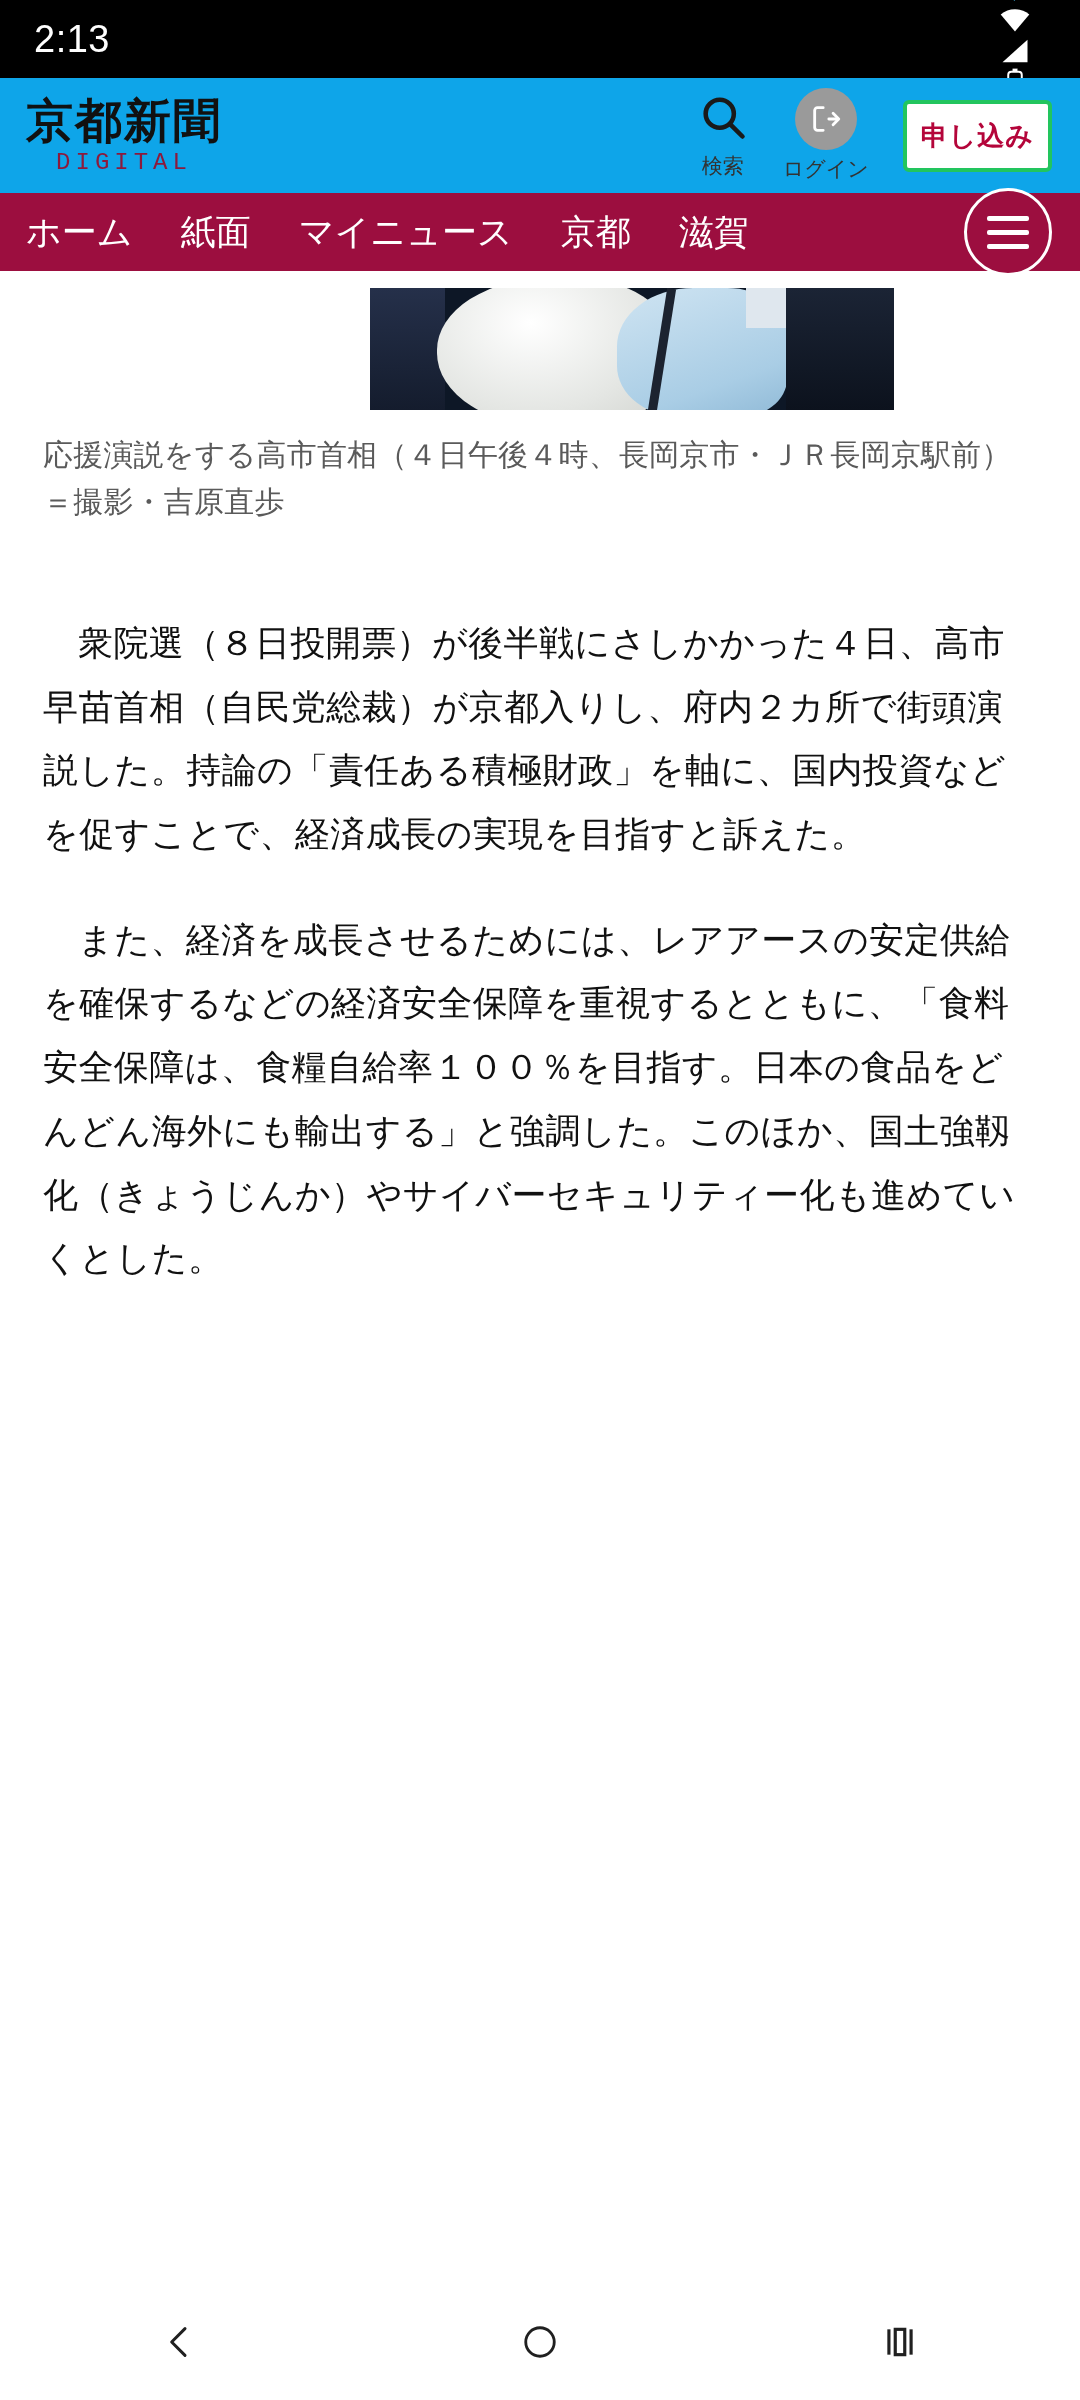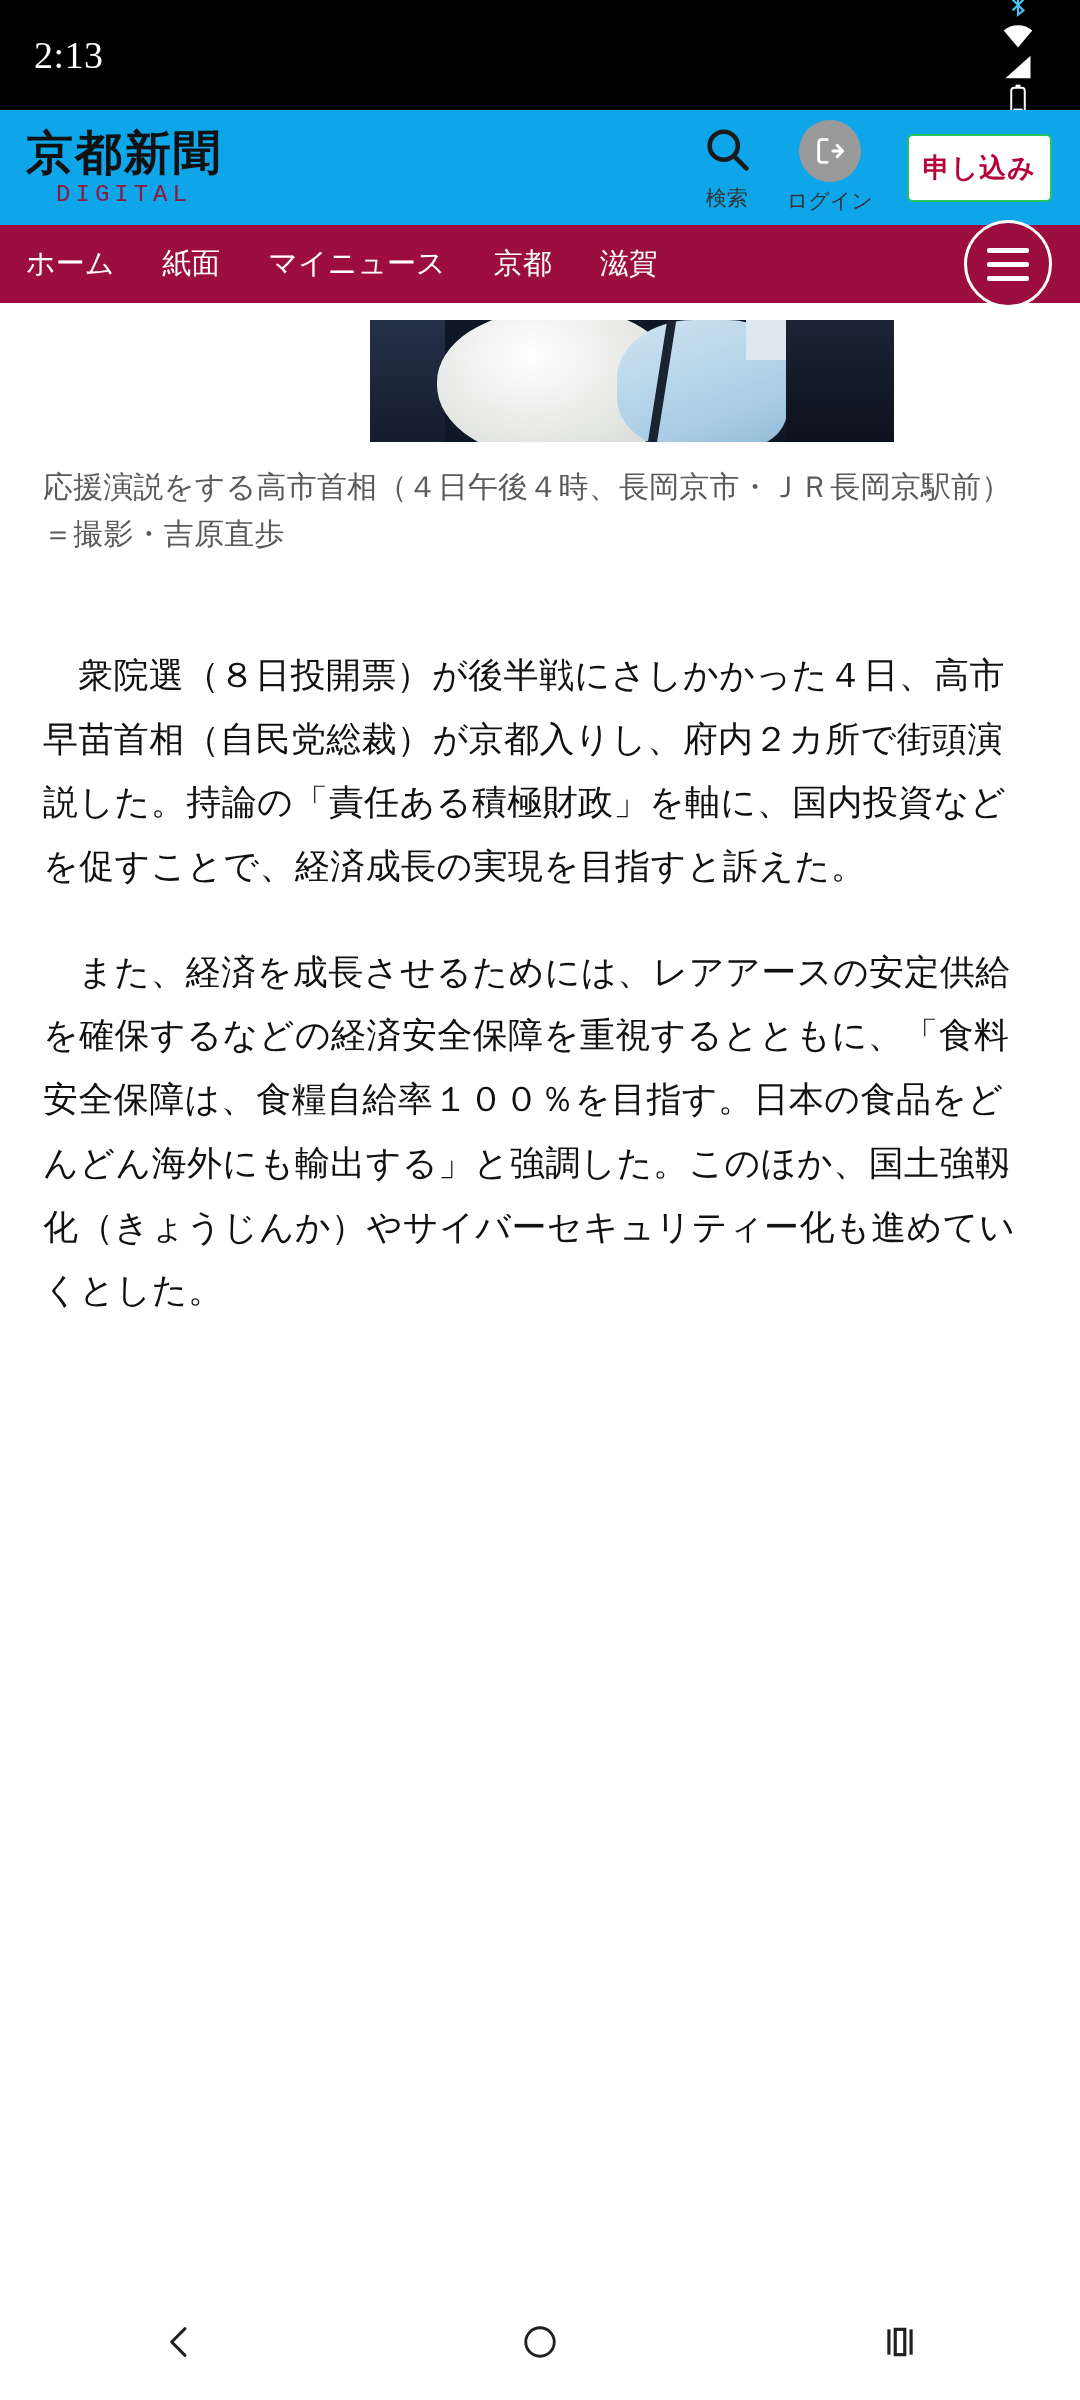--- a/index.html
+++ b/index.html
@@ -10,29 +10,28 @@
   body {
     width: 1080px;
     height: 2400px;
     font-family: "Liberation Sans", "DejaVu Sans", sans-serif;
     overflow: hidden;
     position: relative;
   }
 
   
   .status-bar {
-    height: 110px;
+    height: 78px;
     background: #000000;
     color: #ffffff;
     display: flex;
     align-items: center;
     justify-content: space-between;
     padding: 0 34px;
     box-sizing: border-box;
-    font-family: Liberation Serif, serif;
   }
   .status-time {
     font-size: 38px;
     letter-spacing: 0.5px;
   }
   .status-icons {
     display: flex;
     align-items: center;
     gap: 4px;
     flex-direction: column;
@@ -91,21 +90,21 @@
   .login-circle {
     width: 62px;
     height: 62px;
     border-radius: 50%;
     background: #9a9a9a;
     display: flex;
     align-items: center;
     justify-content: center;
   }
   .signup-button {
-    border: 2px solid #22c55e;
+    border: 4px solid #22c55e;
     border-radius: 6px;
     color: #b4053a;
     font-size: 27px;
     padding: 14px 14px;
     font-weight: 700;
     letter-spacing: 1px;
     background: #ffffff;
     white-space: nowrap;
   }
 
@@ -114,21 +113,21 @@
     height: 78px;
     background: #9c0e3f;
     display: flex;
     align-items: center;
     padding-left: 26px;
     box-sizing: border-box;
     position: relative;
   }
   .nav-item {
     color: #ffffff;
-    font-size: 29px;
+    font-size: 35px;
     margin-right: 48px;
     white-space: nowrap;
   }
   .hamburger {
     position: absolute;
     right: 28px;
     top: 50%;
     transform: translateY(-50%);
     width: 82px;
     height: 82px;

